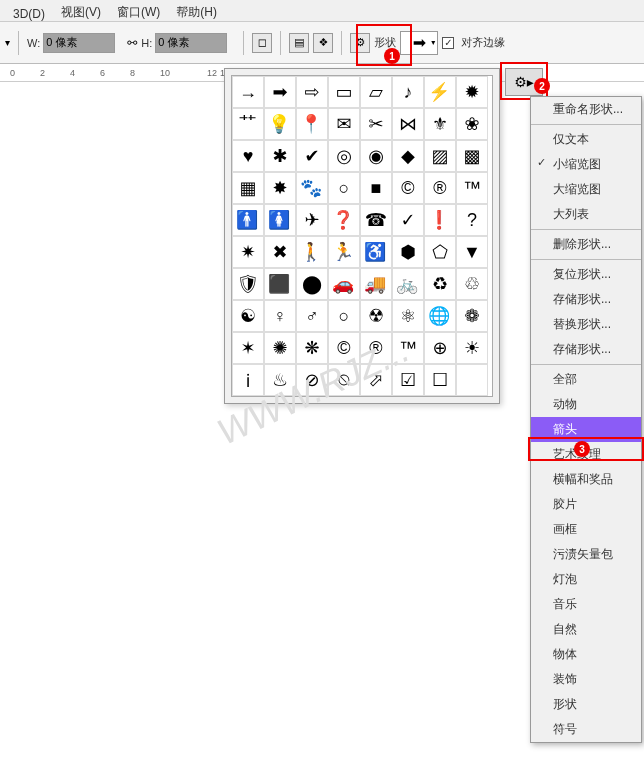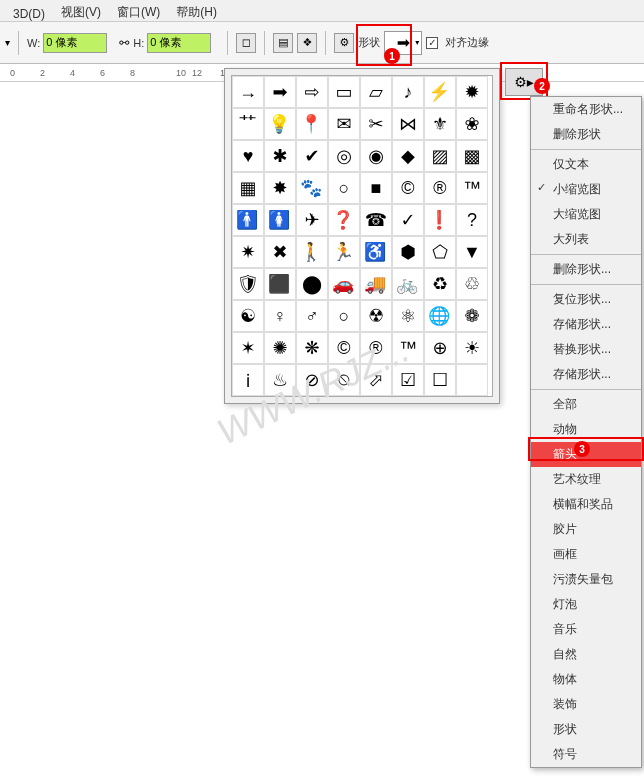--- a/index.html
+++ b/index.html
@@ -2,40 +2,40 @@
 <html><head>
 <meta charset="utf-8">
 <style>
 *{margin:0;padding:0;box-sizing:border-box;font-family:"Microsoft YaHei",SimSun,sans-serif}
 body{background:#fff;width:644px;height:776px;overflow:hidden;position:relative;font-size:12px}
 .menubar{height:22px;background:#f0f0f0;border-bottom:1px solid #ccc;display:flex;align-items:flex-end;padding-left:5px}
 .menubar span{padding:0 8px;font-size:12px;color:#333;cursor:default}
 .toolbar{height:42px;background:#f5f5f5;border-bottom:1px solid #bbb;display:flex;align-items:center;padding:0 5px;gap:4px}
 .tool-group{display:flex;align-items:center;gap:3px;margin-right:8px}
 .tool-label{font-size:11px;color:#333}
-.tool-input{width:64px;height:20px;border:1px solid #999;font-size:11px;padding:0 2px;background:#bef264}
+.tool-input{width:72px;height:20px;border:1px solid #999;font-size:11px;padding:0 2px;background:#a3a3a3}
 .tool-btn{width:20px;height:20px;background:#e8e8e8;border:1px solid #999;display:flex;align-items:center;justify-content:center;cursor:pointer;font-size:11px}
 .divider{width:1px;height:24px;background:#bbb;margin:0 4px}
 .shape-picker{width:38px;height:24px;border:1px solid #999;background:#fff;display:flex;align-items:center;justify-content:center;position:relative}
 .shape-picker .arrow{font-size:16px}
 .shape-picker::after{content:"▾";position:absolute;right:2px;font-size:8px}
 .checkbox{width:12px;height:12px;border:1px solid #555;display:inline-block;vertical-align:middle;margin-right:3px;background:#fff;text-align:center;line-height:10px;font-size:10px}
 .checkbox.checked::before{content:"✓";color:#333}
 .ruler{height:18px;background:#fff;border-bottom:1px solid #ccc;position:relative}
 .ruler-num{position:absolute;top:4px;font-size:9px;color:#666}
 .canvas{background:#fff;height:700px}
 .highlight-box{position:absolute;border:2px solid #e00}
 .badge{width:16px;height:16px;border-radius:50%;background:#e00;color:#fff;font-size:10px;font-weight:bold;display:flex;align-items:center;justify-content:center;position:absolute}
 .shapes-panel{position:absolute;left:224px;top:68px;width:276px;background:#f0f0f0;border:1px solid #999;box-shadow:2px 2px 6px rgba(0,0,0,.2);padding:6px}
 .shapes-grid{background:#fff;border:1px solid #aaa;display:grid;grid-template-columns:repeat(8,32px);grid-auto-rows:32px;gap:0}
 .shape-cell{border:1px solid #ddd;display:flex;align-items:center;justify-content:center;font-size:18px;cursor:pointer;overflow:hidden}
 .gear-panel{position:absolute;left:505px;top:68px;width:38px;height:28px;background:#e0e0e0;border:1px solid #999;display:flex;align-items:center;justify-content:center;font-size:14px}
 .context-menu{position:absolute;left:530px;top:96px;width:112px;background:#f0f0f0;border:1px solid #999;box-shadow:2px 2px 6px rgba(0,0,0,.3)}
 .menu-item{padding:4px 8px 4px 22px;font-size:12px;color:#333;cursor:default;white-space:nowrap;position:relative}
-.menu-item.selected{background:#ef4444;color:#fff}
+.menu-item.selected{background:#8b5cf6;color:#fff}
 .menu-sep{height:1px;background:#bbb;margin:2px 0}
 .menu-check::before{content:"✓";position:absolute;left:6px;font-size:11px}
 .watermark{position:absolute;left:210px;top:370px;font-size:36px;color:#ddd;transform:rotate(-25deg);pointer-events:none;font-style:italic}
 </style>
 </head>
 <body>
 
 <div class="menubar">
     <span>3D(D)</span>
     <span>视图(V)</span>
@@ -69,22 +69,22 @@
   <span class="checkbox checked"></span>
   <span class="tool-label">对齐边缘</span>
 </div>
 
 <div class="ruler">
     <span class="ruler-num" style="left: 10px;">0</span>
     <span class="ruler-num" style="left: 40px;">2</span>
     <span class="ruler-num" style="left: 70px;">4</span>
     <span class="ruler-num" style="left: 100px;">6</span>
     <span class="ruler-num" style="left: 130px;">8</span>
-    <span class="ruler-num" style="left: 176px;">10</span>
-    <span class="ruler-num" style="left: 192px;">12</span>
+    <span class="ruler-num" style="left: 160px;">10</span>
+    <span class="ruler-num" style="left: 207px;">12</span>
     <span class="ruler-num" style="left: 220px;">14</span>
   </div>
 <div class="canvas"></div>
 
 <div class="highlight-box" style="left:356px;top:24px;width:56px;height:42px"></div>
 <div class="badge" style="left:384px;top:48px">1</div>
 
 <div class="shapes-panel">
   <div class="shapes-grid">
       <div class="shape-cell">→</div>
@@ -169,21 +169,20 @@
       <div class="shape-cell"></div>
     </div>
 </div>
 
 <div class="gear-panel">⚙▸</div>
 <div class="highlight-box" style="left:500px;top:62px;width:48px;height:38px"></div>
 <div class="badge" style="left:534px;top:78px">2</div>
 
 <div class="context-menu">
     <div class="menu-item">重命名形状...</div>
-    <div class="menu-item">删除形状</div>
     <div class="menu-sep"></div>
     <div class="menu-item">仅文本</div>
     <div class="menu-item menu-check">小缩览图</div>
     <div class="menu-item">大缩览图</div>
     <div class="menu-item">大列表</div>
     <div class="menu-sep"></div>
     <div class="menu-item">删除形状...</div>
     <div class="menu-sep"></div>
     <div class="menu-item">复位形状...</div>
     <div class="menu-item">存储形状...</div>

